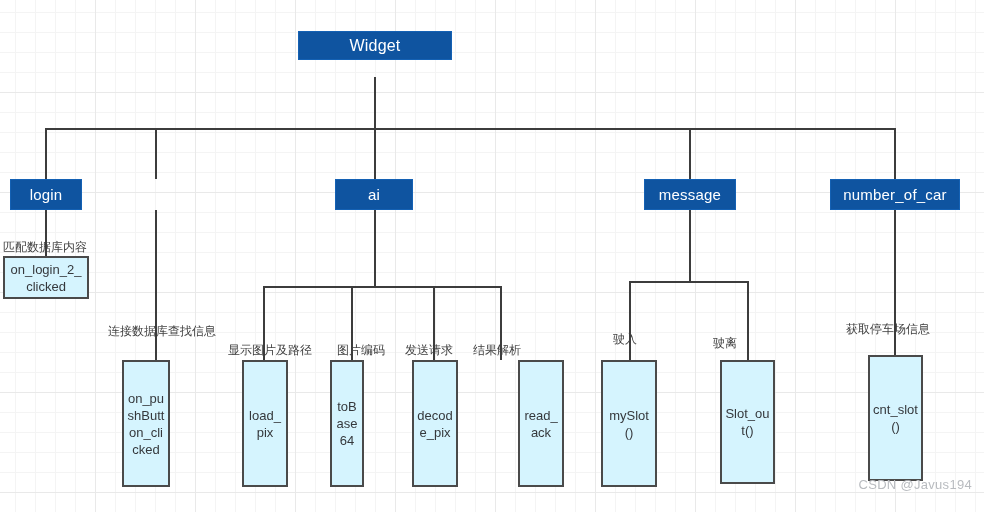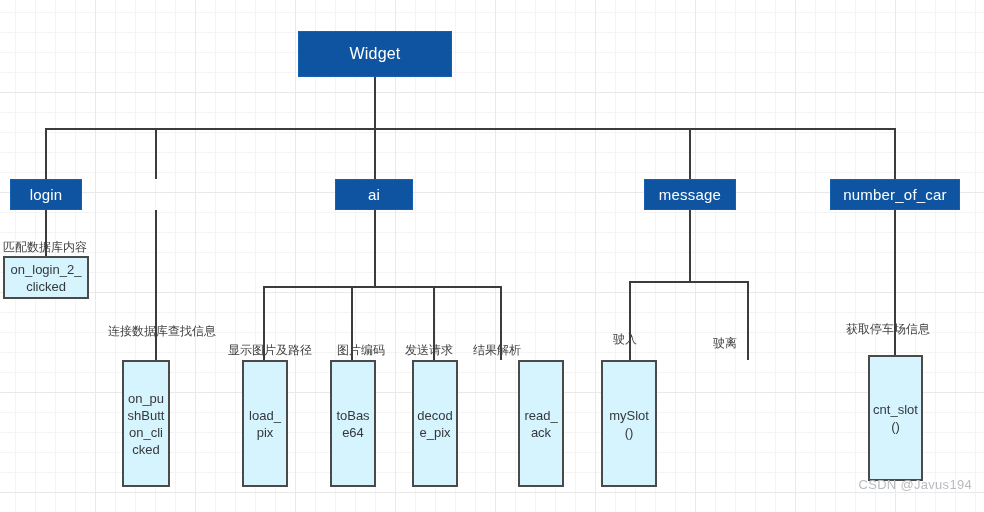--- a/index.html
+++ b/index.html
@@ -77,21 +77,21 @@
     color: #b9bcc0;
     letter-spacing: 0.3px;
     white-space: nowrap;
   }
 </style>
 </head>
 <body>
 
 <div id="canvas">
 
-  <div class="node root" style="left:298px; top:31px; width:154px; height:46px;">
+  <div class="node root" style="left:298px; top:31px; width:154px; height:29px;">
     <span>Widget</span>
   </div>
 
   <div class="conn v" style="left:374px; top:77px; height:51px;"></div>
 
   <div class="conn h" style="left:45px; top:128px; width:850px;"></div>
 
   <div class="conn v" style="left:45px; top:128px; height:51px;"></div>
   <div class="conn v" style="left:155px; top:128px; height:51px;"></div>
   <div class="conn v" style="left:374px; top:128px; height:51px;"></div>
@@ -136,41 +136,44 @@
   <div class="conn v" style="left:500px; top:286px; height:74px;"></div>
 
   <div class="edge-label" style="left:228px; top:343px;">显示图片及路径</div>
   <div class="edge-label" style="left:337px; top:343px;">图片编码</div>
   <div class="edge-label" style="left:405px; top:343px;">发送请求</div>
   <div class="edge-label" style="left:473px; top:343px;">结果解析</div>
 
   <div class="leaf" style="left:242px; top:360px; width:46px; height:127px;">
     <span>load_pix</span>
   </div>
-  <div class="leaf" style="left:330px; top:360px; width:46px; height:127px;text-align:center;">
+  <div class="leaf" style="left:330px; top:360px; width:34px; height:127px;text-align:center;">
     <span>toBase64</span>
   </div>
   <div class="leaf" style="left:412px; top:360px; width:46px; height:127px;">
     <span>decode_pix</span>
   </div>
   <div class="leaf" style="left:478px; top:360px; width:46px; height:127px;margin-left:40px;">
     <span>read_ack</span>
   </div>
 
   <div class="conn v" style="left:689px; top:210px; height:73px;"></div>
   <div class="conn h" style="left:629px; top:281px; width:120px;"></div>
   <div class="conn v" style="left:629px; top:281px; height:79px;"></div>
   <div class="conn v" style="left:747px; top:281px; height:79px;"></div>
 
   <div class="edge-label" style="left:613px; top:332px;">驶入</div>
   <div class="edge-label" style="left:713px; top:336px;">驶离</div>
 
   <div class="leaf" style="left:601px; top:360px; width:56px; height:127px;">
     <span>mySlot()</span>
   </div>
+  <div class="leaf" style="left:720px; top:360px; width:55px; height:124px;">
+    <span>Slot_out()</span>
+  </div>
 
   <div class="conn v" style="left:894px; top:210px; height:150px;"></div>
   <div class="edge-label" style="left:846px; top:322px;">获取停车场信息</div>
   <div class="leaf" style="left:868px; top:355px; width:55px; height:126px;">
     <span>cnt_slot()</span>
   </div>
 
   <div class="watermark">CSDN @Javus194</div>
 
 </div>

